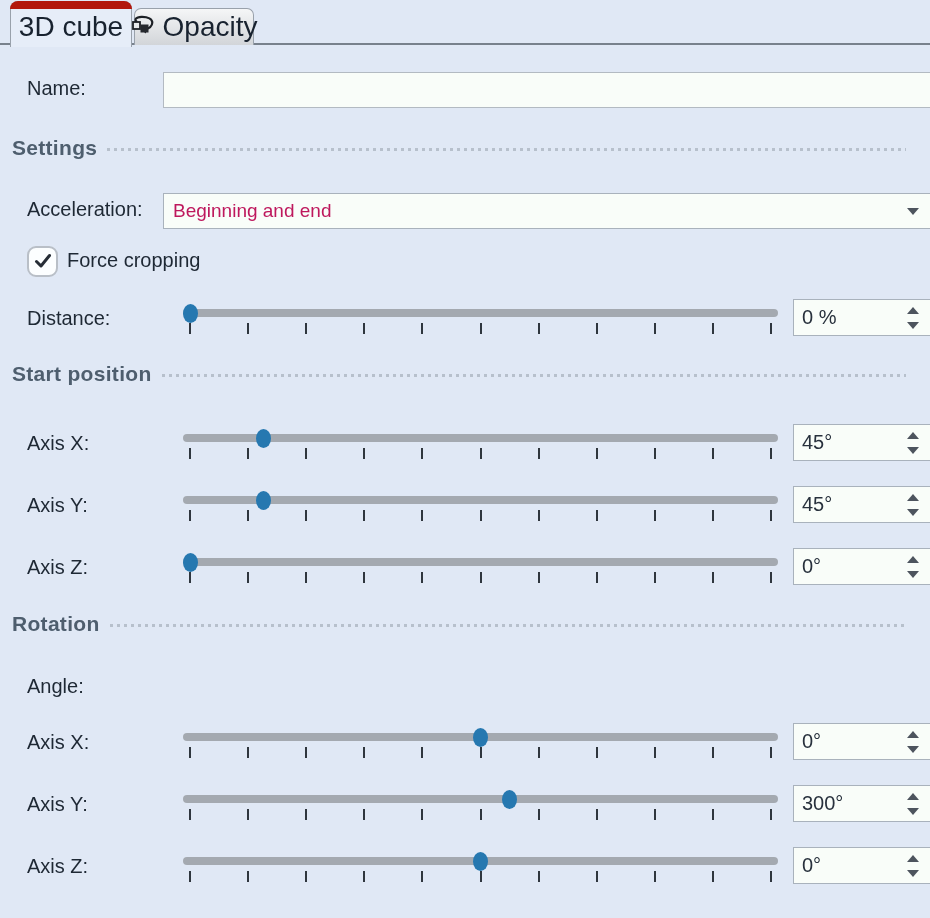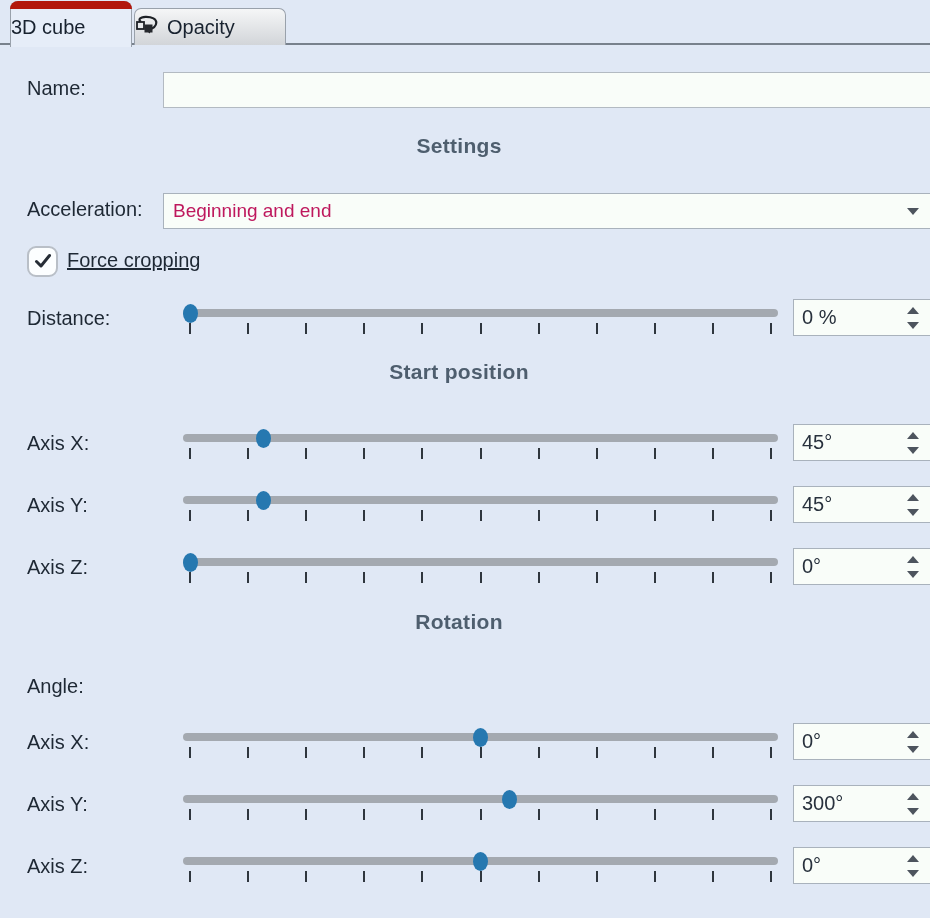--- a/index.html
+++ b/index.html
@@ -6,56 +6,56 @@
   body{
     width:930px;height:918px;position:relative;overflow:hidden;
     background:var(--panel-bg,#e0e8f5);
     font-family:"Liberation Sans",sans-serif;
     -webkit-font-smoothing:antialiased;
   }
   
   .tabstrip{position:absolute;top:0;left:0;width:930px;height:45px;
     border-bottom:2px solid #78818c;box-sizing:border-box;}
   .tab{position:absolute;box-sizing:border-box;cursor:default;
-    display:flex;align-items:center;gap:8px;
-    font-size:20px;color:#18222f;}
+    display:flex;align-items:center;justify-content:center;gap:8px;
+    font-size:28px;color:#18222f;}
   .tab.active{left:10px;top:1px;width:122px;height:46px;z-index:2;
     background:#e6edf8;border:1px solid #99a1ab;border-bottom:none;
     border-radius:8px 8px 0 0;padding-top:5px;}
   .tab.active::before{content:"";position:absolute;top:-1px;left:-1px;right:-1px;
     height:8px;background:var(--tab-accent-red,#b2170c);border-radius:8px 8px 0 0;}
-  .tab.inactive{left:134px;top:8px;width:152px;height:37px;z-index:1;
+  .tab.inactive{left:134px;top:8px;width:120px;height:37px;z-index:1;
     background:linear-gradient(#f5f6f7,#d2d5d9);
     border:1px solid #99a1ab;border-bottom:none;border-radius:7px 7px 0 0;}
   .tab .ticon{display:inline-flex;margin-top:-2px;}
   
   .row{position:absolute;left:0;width:930px;height:50px;margin-left:15px;}
   .lbl{position:absolute;left:12px;font-size:20px;color:var(--label-dark,#1e2834);white-space:nowrap;}
   
-  .header{position:absolute;left:12px;right:24px;height:27px;display:flex;align-items:center;flex-direction:column;}
+  .header{position:absolute;left:12px;right:24px;height:27px;display:flex;align-items:center;}
   .header .title{font-size:21px;font-weight:bold;color:var(--header-gray,#4e5e6e);
     letter-spacing:.3px;white-space:nowrap;}
   .header .dotted{flex:1;height:3px;margin-left:10px;margin-top:3px;
     background:repeating-linear-gradient(to right,#b7c0cc 0 3px,transparent 3px 7px);}
   
   .field{position:absolute;left:148px;top:0;width:770px;height:36px;box-sizing:border-box;
     background:var(--field-bg,#f9fdf9);border:1px solid #b3bac2;
     font-family:"Liberation Sans",sans-serif;font-size:19px;color:#28313d;
     padding:0 8px;outline:none;}
   .dropdown{position:absolute;left:148px;top:0;width:770px;height:36px;box-sizing:border-box;
     background:var(--field-bg,#f9fdf9);border:1px solid #a9b2bc;
     display:flex;align-items:center;padding-left:9px;font-size:19px;color:#be185d;}
   .dd-arrow{position:absolute;right:13px;width:0;height:0;
     border-left:6px solid transparent;border-right:6px solid transparent;
     border-top:7px solid #4d545e;}
   
   .checkbox{position:absolute;left:12px;top:0;width:31px;height:31px;box-sizing:border-box;
     background:#fcfeff;border:2px solid #b9bfc7;border-radius:9px;
     display:flex;align-items:center;justify-content:center;}
-  .cb-label{position:absolute;left:52px;top:3px;font-size:20px;color:var(--label-dark,#1e2834);text-decoration:underline;}
+  .cb-label{position:absolute;left:52px;top:3px;font-size:20px;color:var(--label-dark,#1e2834);}
   
   .slider{position:absolute;left:168px;top:0;width:595px;height:44px;}
   .track{position:absolute;top:14px;left:0;width:595px;height:8px;
     background:var(--track-gray,#a4a9b0);border-radius:4px;}
   .thumb{position:absolute;top:9px;left:0;width:15px;height:19px;
     background:var(--thumb-blue,#2678b0);border-radius:50%;}
   .ticks{position:absolute;top:28px;left:6px;width:583px;height:11px;
     background:repeating-linear-gradient(to right,#2f363e 0 2px,transparent 2px 58.1px);}
   .slider-lbl{top:12px;text-align:center;}
   

